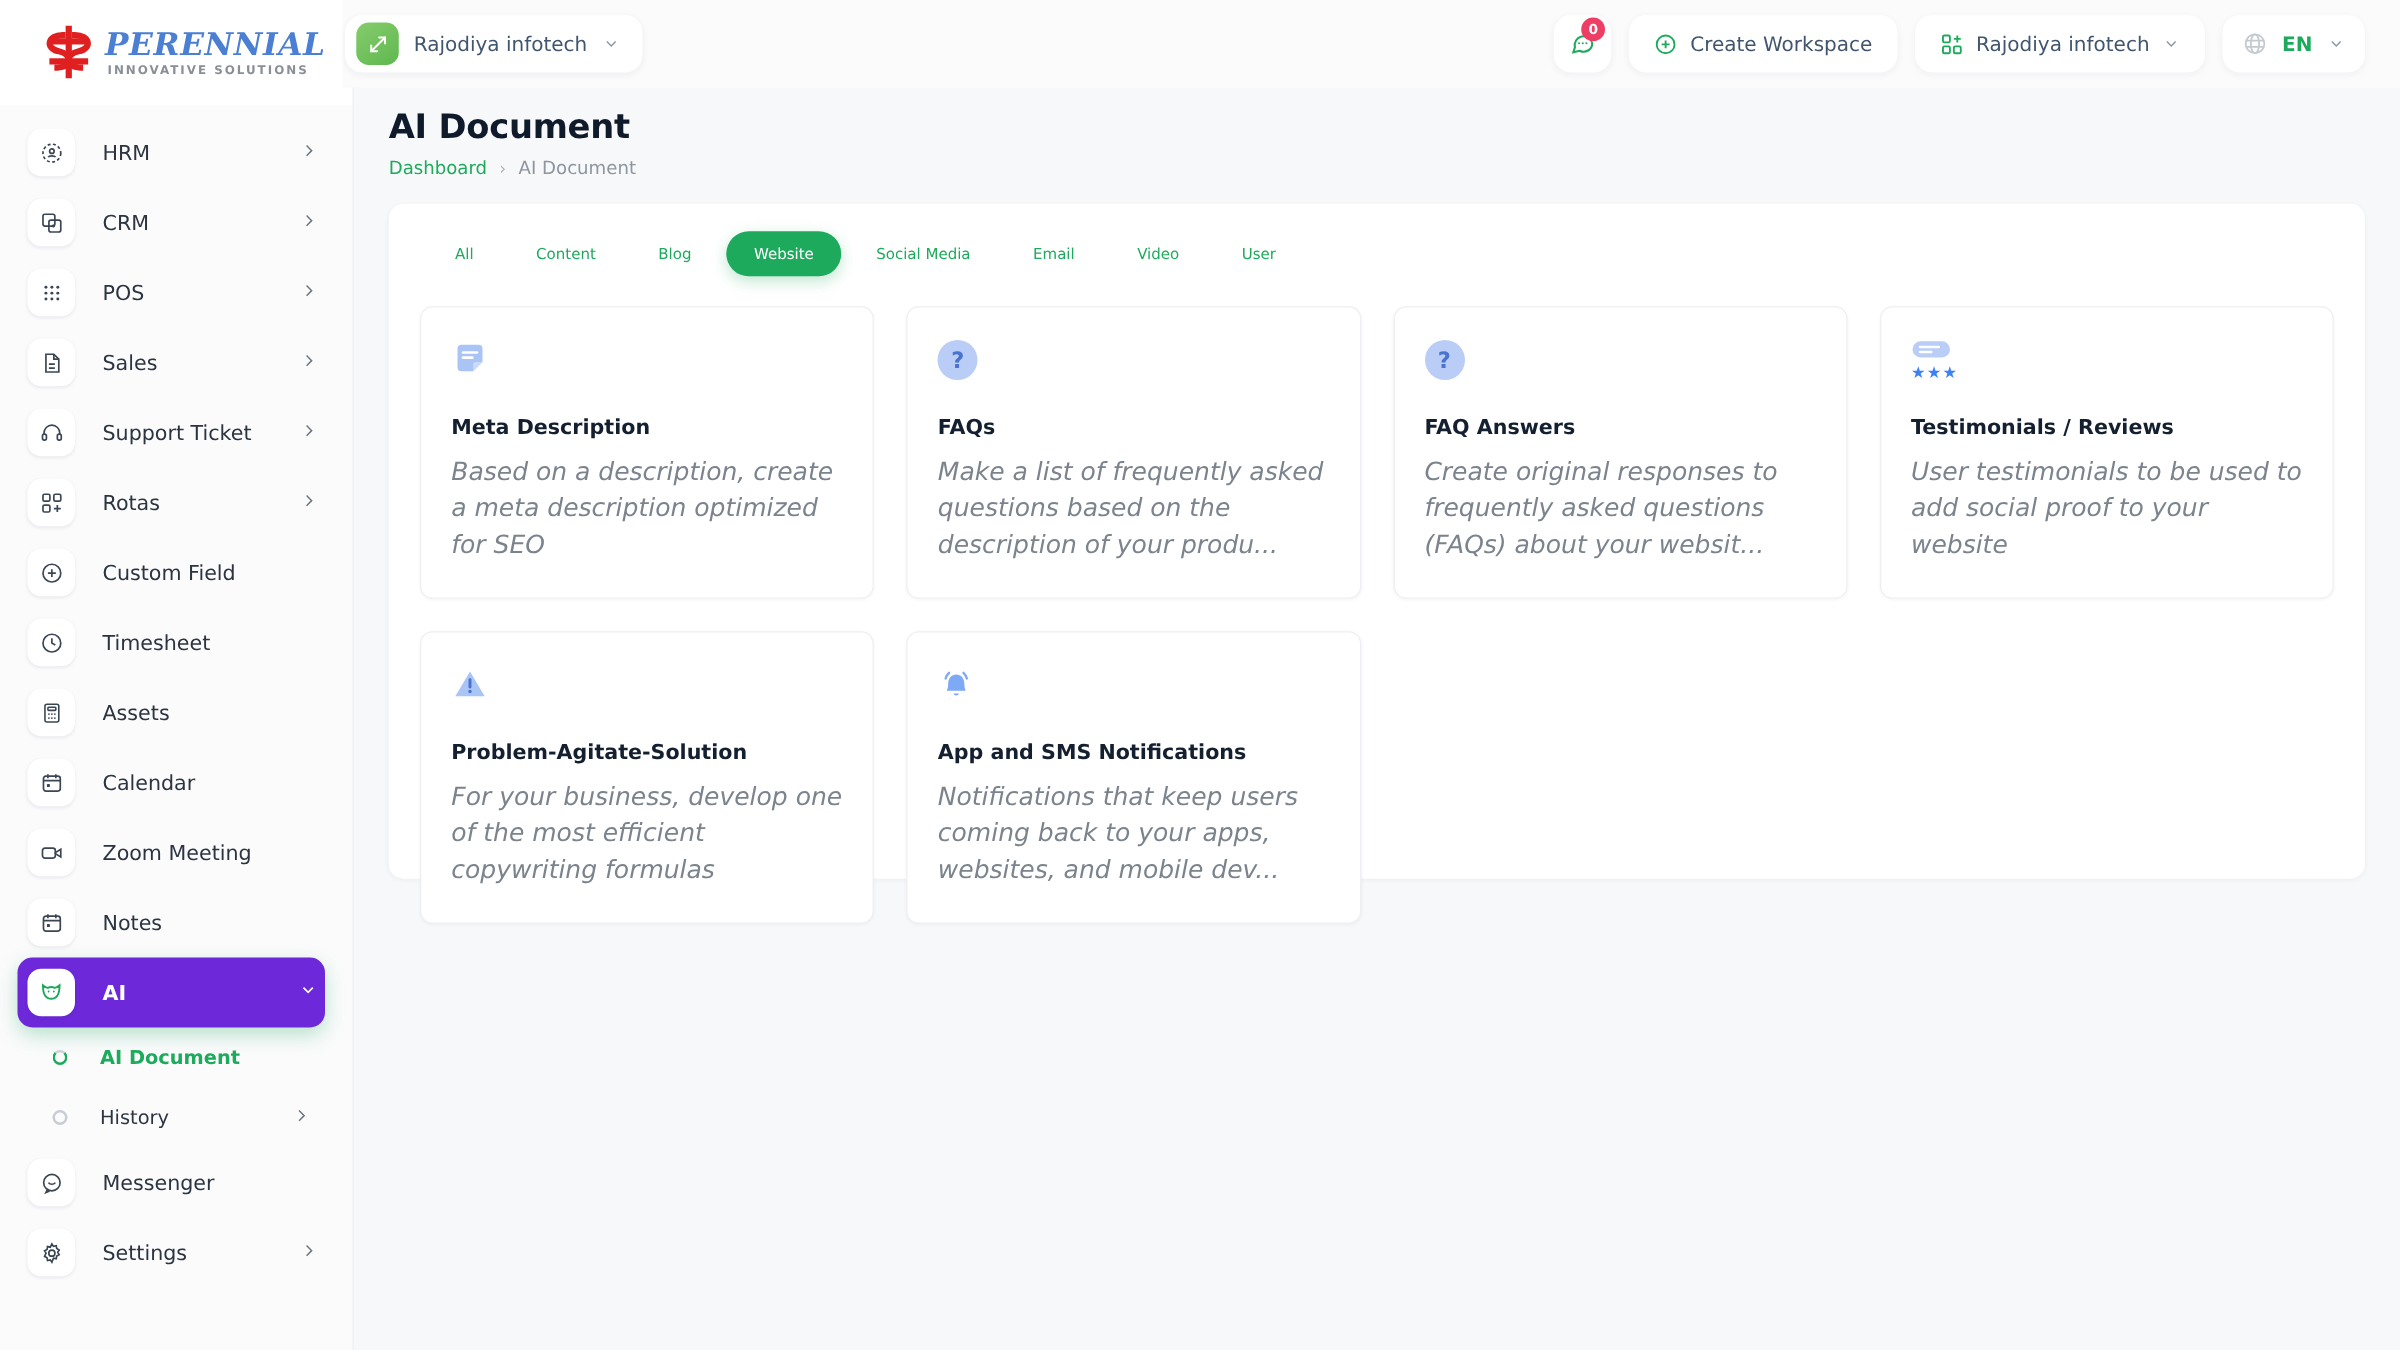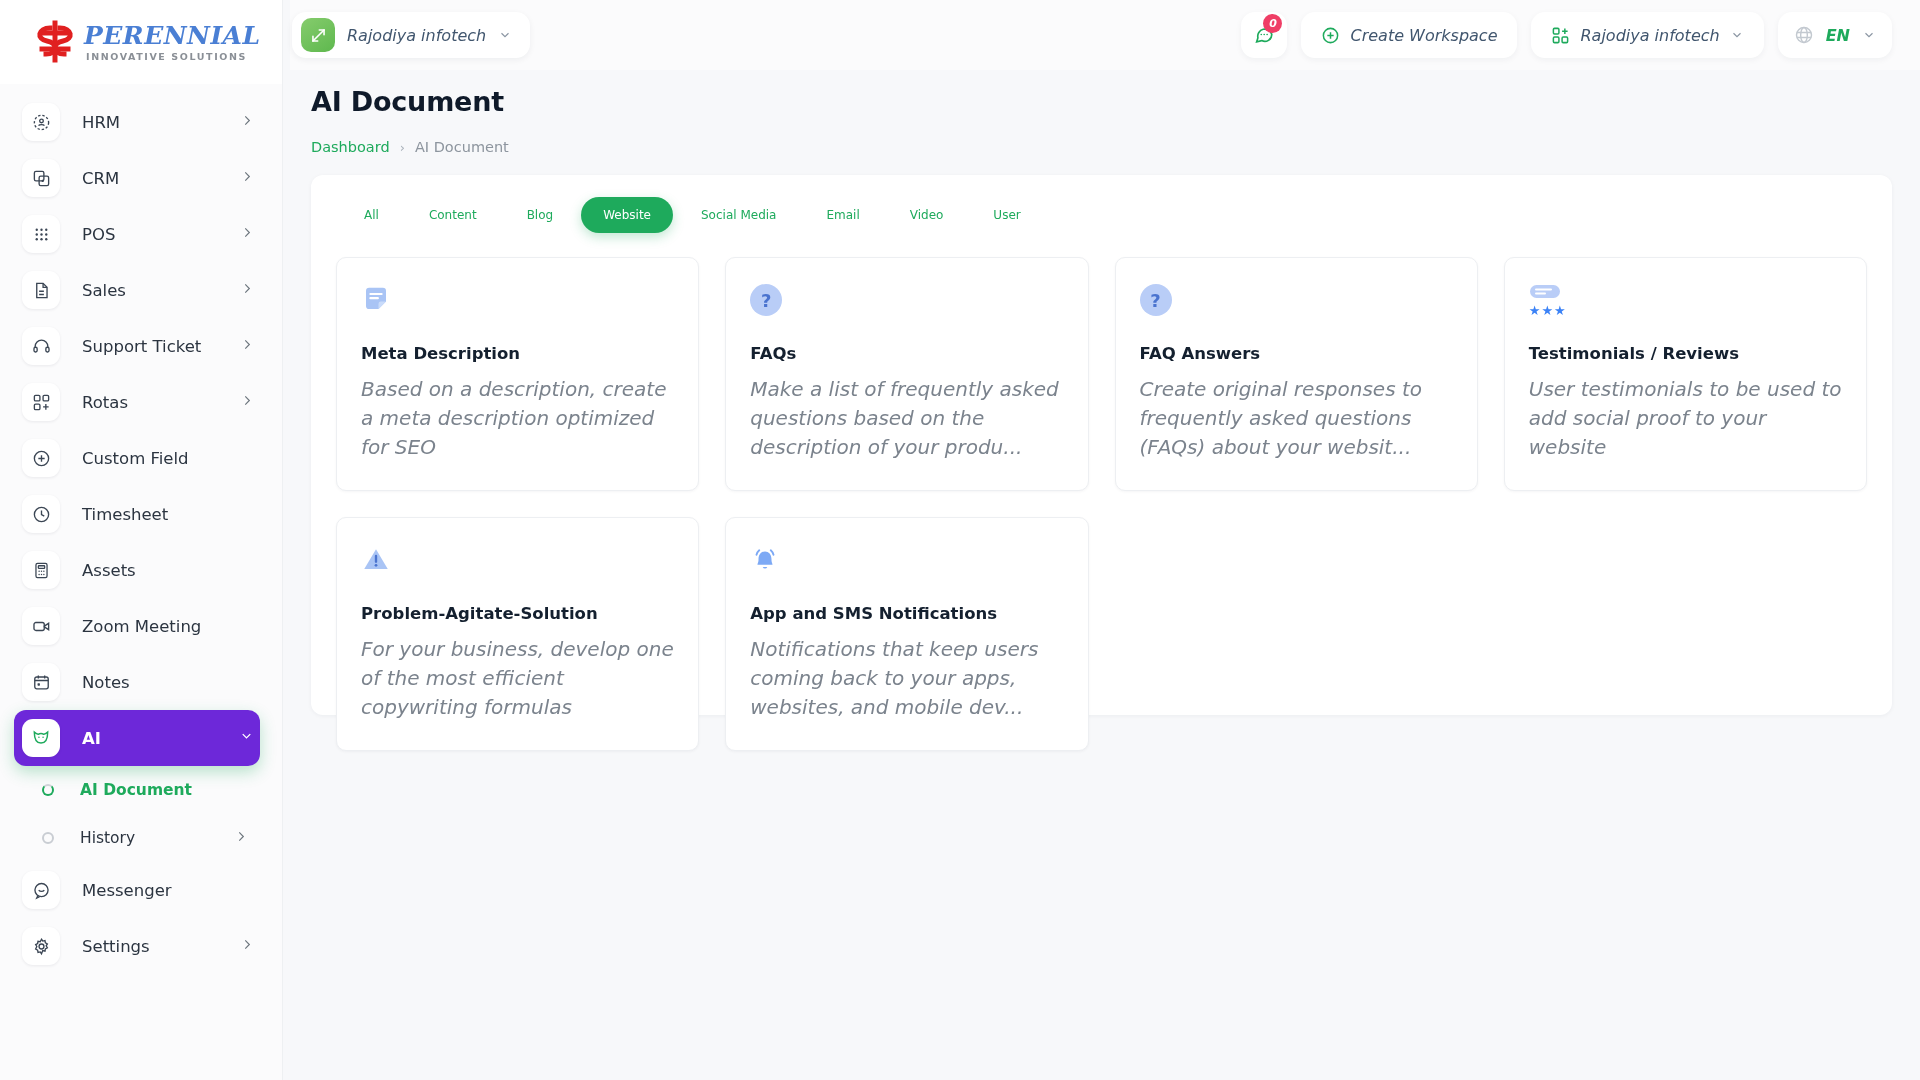--- a/index.html
+++ b/index.html
@@ -86,23 +86,23 @@
   }
   .sub-item.active .dot { border-color: #1eaa5c; border-top-color:#cfd3d8; }
   .sub-item .lbl {
     margin-left: 20px; font-size: 15.5px; color: #2b3440;
   }
   .sub-item.active .lbl { color: #1eaa5c; font-weight: 700; }
   .sub-item .chev { position:absolute; right: 12px; top:50%; transform: translateY(-50%); color:#6c757d;}
 
   
   .header {
-    position: absolute; left: 290px; top: 0; right: 0; height: 70px;
+    position: absolute; left: 274px; top: 0; right: 0; height: 70px;
     background: #fbfbfc;
-    display: flex; align-items: center; font-style: italic;
+    display: flex; align-items: center;
   }
   .ws-pill {
     display: flex; align-items: center; gap: 12px;
     background: #fff; border-radius: 14px;
     height: 46px; padding: 0 18px 0 9px;
     margin-left: 2px;
     box-shadow: 0 2px 6px rgba(20,30,50,0.06);
     cursor: pointer;
   }
   .ws-avatar {
@@ -143,21 +143,21 @@
 
   
   .page {
     position: absolute; left: 283px; top: 70px; right: 0; bottom: 0;
     padding: 16px 28px 0 28px;
   }
   .page-title {
     font-size: 27px; font-weight: 700; color: #0f1a2a; letter-spacing: -0.2px;
   }
   .crumbs {
-    margin-top: 22px; display: flex; align-items: center; gap: 10px;
+    margin-top: 10px; display: flex; align-items: center; gap: 10px;
     font-size: 14.5px;
   }
   .crumbs .c1 { color: #1eaa5c; cursor: pointer; }
   .crumbs .sep { color: #a9b1ba; font-size: 13px; }
   .crumbs .c2 { color: #8d959e; }
 
   .panel {
     margin-top: 20px;
     background: #fff;
     border-radius: 12px;
@@ -364,20 +364,30 @@
             <circle cx="12" cy="13" r="0.9" fill="#3b4654" stroke="none"></circle>
             <circle cx="15" cy="13" r="0.9" fill="#3b4654" stroke="none"></circle>
           <circle cx="9" cy="17" r="0.9" fill="#3b4654" stroke="none"></circle>
             <circle cx="12" cy="17" r="0.9" fill="#3b4654" stroke="none"></circle>
             <circle cx="15" cy="17" r="0.9" fill="#3b4654" stroke="none"></circle>
         </svg>
       </span>
       <span class="lbl">Assets</span>
     </div>
 
+    <div class="nav-item">
+      <span class="ic-box">
+        <svg width="19" height="19" viewBox="0 0 24 24" fill="none" stroke="#3b4654" stroke-width="1.7">
+          <rect x="3.5" y="5" width="17" height="15" rx="2.5"></rect>
+            <path d="M3.5 9.5h17M8 3v4M16 3v4"></path>
+          <rect x="7" y="13" width="3" height="3" rx="0.7" fill="#3b4654" stroke="none"></rect>
+        </svg>
+      </span>
+      <span class="lbl">Calendar</span>
+    </div>
 
     <div class="nav-item">
       <span class="ic-box">
         <svg width="19" height="19" viewBox="0 0 24 24" fill="none" stroke="#3b4654" stroke-width="1.7">
           <rect x="2.5" y="7" width="13" height="10" rx="2.5"></rect>
             <path d="M15.5 11.5l5.5-3.5v8l-5.5-3.5z"></path>
         </svg>
       </span>
       <span class="lbl">Zoom Meeting</span>
     </div>

